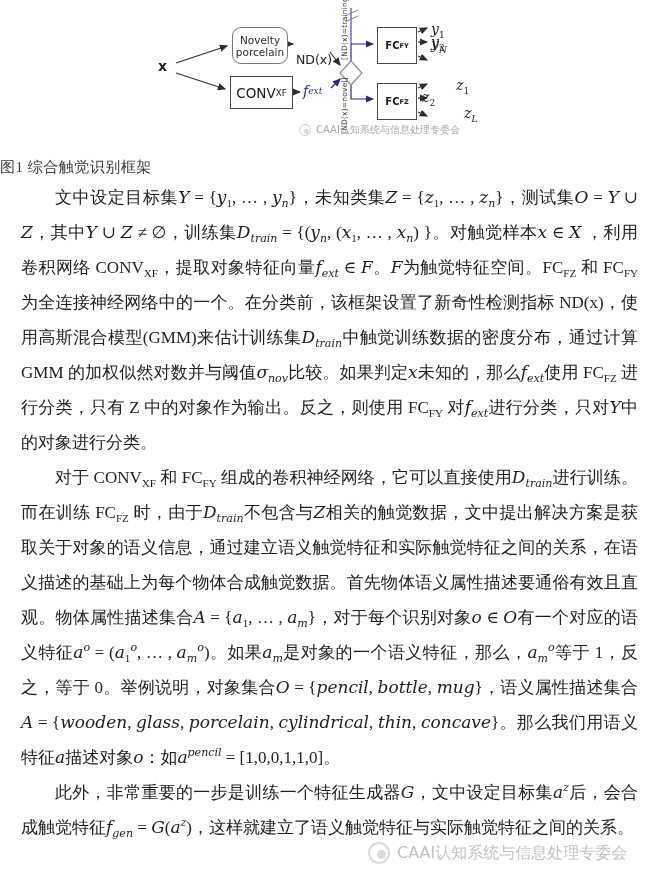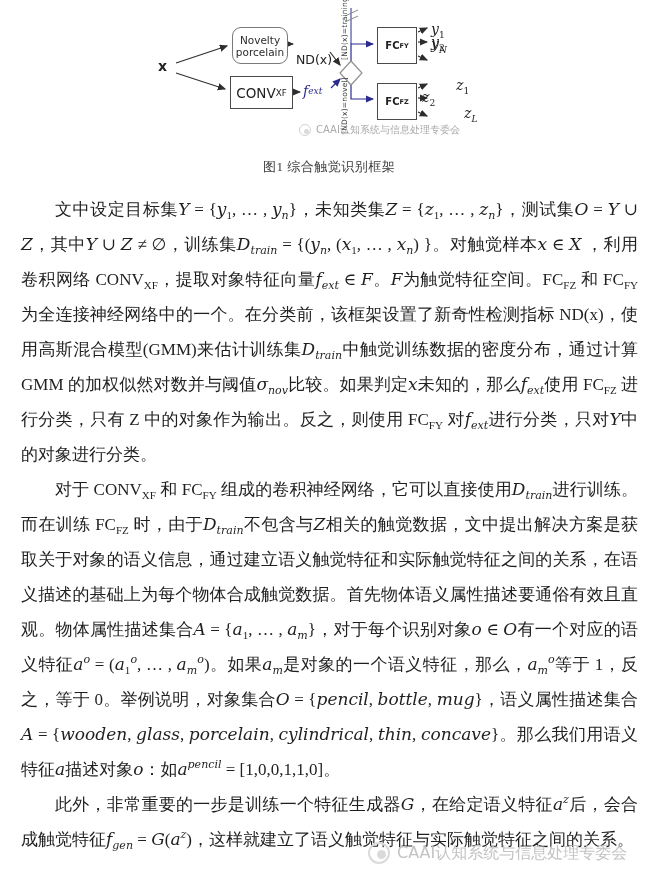--- a/index.html
+++ b/index.html
@@ -31,24 +31,24 @@
   .wm-big{position:absolute;left:368px;top:842px;display:flex;align-items:center;gap:7px;
           color:#c3c3c3;font-size:16px;font-family:"DejaVu Sans",sans-serif;white-space:nowrap;}
   .wm-logo{position:relative;border-radius:50%;display:inline-block;flex:none;}
   .wm-logo.s{width:12px;height:12px;border:1px solid #d2d2d2;}
   .wm-logo.b{width:22px;height:22px;border:2px solid #dadada;}
   .wm-logo i{position:absolute;border-radius:50%;background:#dadada;}
   .wm-logo.s i{width:5px;height:5px;right:1px;bottom:1px;}
   .wm-logo.b i{width:9px;height:9px;right:2px;bottom:3px;}
 
   
-  .caption{position:absolute;top:158px;left:0;width:658px;text-align:center;
-           font-size:13px;color:#3d3d3d;letter-spacing:.5px;}
+  .caption{position:absolute;top:158px;left:0;width:658px;
+           font-size:15px;color:#3d3d3d;letter-spacing:.5px;}
   .bodytext{position:absolute;left:21px;top:180px;width:617px;
-            font-size:17px;line-height:35px;text-align:justify;margin-top:12px;}
+            font-size:17px;line-height:35px;text-align:justify;}
   .bodytext p{margin:0;text-indent:2em;}
 </style>
 </head>
 <body>
 
 <div id="page">
 
   <div class="fig">
 
     <svg class="arrows" width="658" height="152">
@@ -132,21 +132,21 @@
         </span>
       <span>CAAI认知系统与信息处理专委会</span>
     </div>
   </div>
 
   <div class="caption">图1 综合触觉识别框架</div>
 
   <div class="bodytext">
     <p><span>文中设定目标集</span><span class="mi">Y</span><span> = {</span><span class="mi">y</span><sub>1</sub><span>, … , </span><span class="mi">y</span><sub class="mi">n</sub><span>}，未知类集</span><span class="mi">Z</span><span> = {</span><span class="mi">z</span><sub>1</sub><span>, … , </span><span class="mi">z</span><sub class="mi">n</sub><span>}，测试集</span><span class="mi">O</span><span> = </span><span class="mi">Y</span><span> ∪ </span><span class="mi">Z</span><span>，其中</span><span class="mi">Y</span><span> ∪ </span><span class="mi">Z</span><span> ≠ ∅，训练集</span><span class="mi">D</span><sub class="mi">train</sub><span>  =  {(</span><span class="mi">y</span><sub class="mi">n</sub><span>, (</span><span class="mi">x</span><sub>1</sub><span>, … , </span><span class="mi">x</span><sub class="mi">n</sub><span>) }。对触觉样本</span><span class="mi">x</span><span> ∈ </span><span class="mi">X</span><span> ，利用卷积网络 CONV</span><sub>XF</sub><span>，提取对象特征向量</span><span class="mi">f</span><sub class="mi">ext</sub><span> ∈ </span><span class="mi">F</span><span>。</span><span class="mi">F</span><span>为触觉特征空间。FC</span><sub>FZ</sub><span> 和 FC</span><sub>FY</sub><span>为全连接神经网络中的一个。在分类前，该框架设置了新奇性检测指标 ND(x)，使用高斯混合模型(GMM)来估计训练集</span><span class="mi">D</span><sub class="mi">train</sub><span>中触觉训练数据的密度分布，通过计算 GMM 的加权似然对数并与阈值</span><span class="mi">σ</span><sub class="mi">nov</sub><span>比较。如果判定</span><span class="mi">x</span><span>未知的，那么</span><span class="mi">f</span><sub class="mi">ext</sub><span>使用 FC</span><sub>FZ</sub><span> 进行分类，只有 Z 中的对象作为输出。反之，则使用 FC</span><sub>FY</sub><span> 对</span><span class="mi">f</span><sub class="mi">ext</sub><span>进行分类，只对</span><span class="mi">Y</span><span>中的对象进行分类。</span></p>
     <p><span>对于 CONV</span><sub>XF</sub><span> 和 FC</span><sub>FY</sub><span> 组成的卷积神经网络，它可以直接使用</span><span class="mi">D</span><sub class="mi">train</sub><span>进行训练。而在训练 FC</span><sub>FZ</sub><span> 时，由于</span><span class="mi">D</span><sub class="mi">train</sub><span>不包含与</span><span class="mi">Z</span><span>相关的触觉数据，文中提出解决方案是获取关于对象的语义信息，通过建立语义触觉特征和实际触觉特征之间的关系，在语义描述的基础上为每个物体合成触觉数据。首先物体语义属性描述要通俗有效且直观。物体属性描述集合</span><span class="mi">A</span><span> = {</span><span class="mi">a</span><sub>1</sub><span>, … , </span><span class="mi">a</span><sub class="mi">m</sub><span>}，对于每个识别对象</span><span class="mi">o</span><span> ∈ </span><span class="mi">O</span><span>有一个对应的语义特征</span><span class="mi">a</span><sup class="mi">o</sup><span> = (</span><span class="mi">a</span><sub>1</sub><sup class="mi">o</sup><span>, … , </span><span class="mi">a</span><sub class="mi">m</sub><sup class="mi">o</sup><span>)。如果</span><span class="mi">a</span><sub class="mi">m</sub><span>是对象的一个语义特征，那么，</span><span class="mi">a</span><sub class="mi">m</sub><sup class="mi">o</sup><span>等于 1，反之，等于 0。举例说明，对象集合</span><span class="mi">O</span><span> = {</span><span class="mi">pencil</span><span>, </span><span class="mi">bottle</span><span>, </span><span class="mi">mug</span><span>}，语义属性描述集合</span><span class="mi">A</span><span> = {</span><span class="mi">wooden</span><span>, </span><span class="mi">glass</span><span>, </span><span class="mi">porcelain</span><span>, </span><span class="mi">cylindrical</span><span>, </span><span class="mi">thin</span><span>, </span><span class="mi">concave</span><span>}。那么我们用语义特征</span><span class="mi">a</span><span>描述对象</span><span class="mi">o</span><span>：如</span><span class="mi">a</span><sup class="mi">pencil</sup><span> = [1,0,0,1,1,0]。</span></p>
-    <p><span>此外，非常重要的一步是训练一个特征生成器</span><span class="mi">G</span><span>，在给定语义特征</span><span class="mi">a</span><sup class="mi">z</sup><span>后，会合成触觉特征</span><span class="mi">f</span><sub class="mi">gen</sub><span> = </span><span class="mi">G</span><span>(</span><span class="mi">a</span><sup class="mi">z</sup><span>)</span><span>，这样就建立了语义触觉特征与实际触觉特征之间的关系。</span></p>
+    <p><span>此外，非常重要的一步是训练一个特征生成器</span><span class="mi">G</span><span>，文中设定目标集</span><span class="mi">a</span><sup class="mi">z</sup><span>后，会合成触觉特征</span><span class="mi">f</span><sub class="mi">gen</sub><span> = </span><span class="mi">G</span><span>(</span><span class="mi">a</span><sup class="mi">z</sup><span>)</span><span>，这样就建立了语义触觉特征与实际触觉特征之间的关系。</span></p>
   </div>
 
   <div class="wm-big">
     <span class="wm-logo b">
         <i></i>
       </span>
     <span>CAAI认知系统与信息处理专委会</span>
   </div>
 
 </div>

